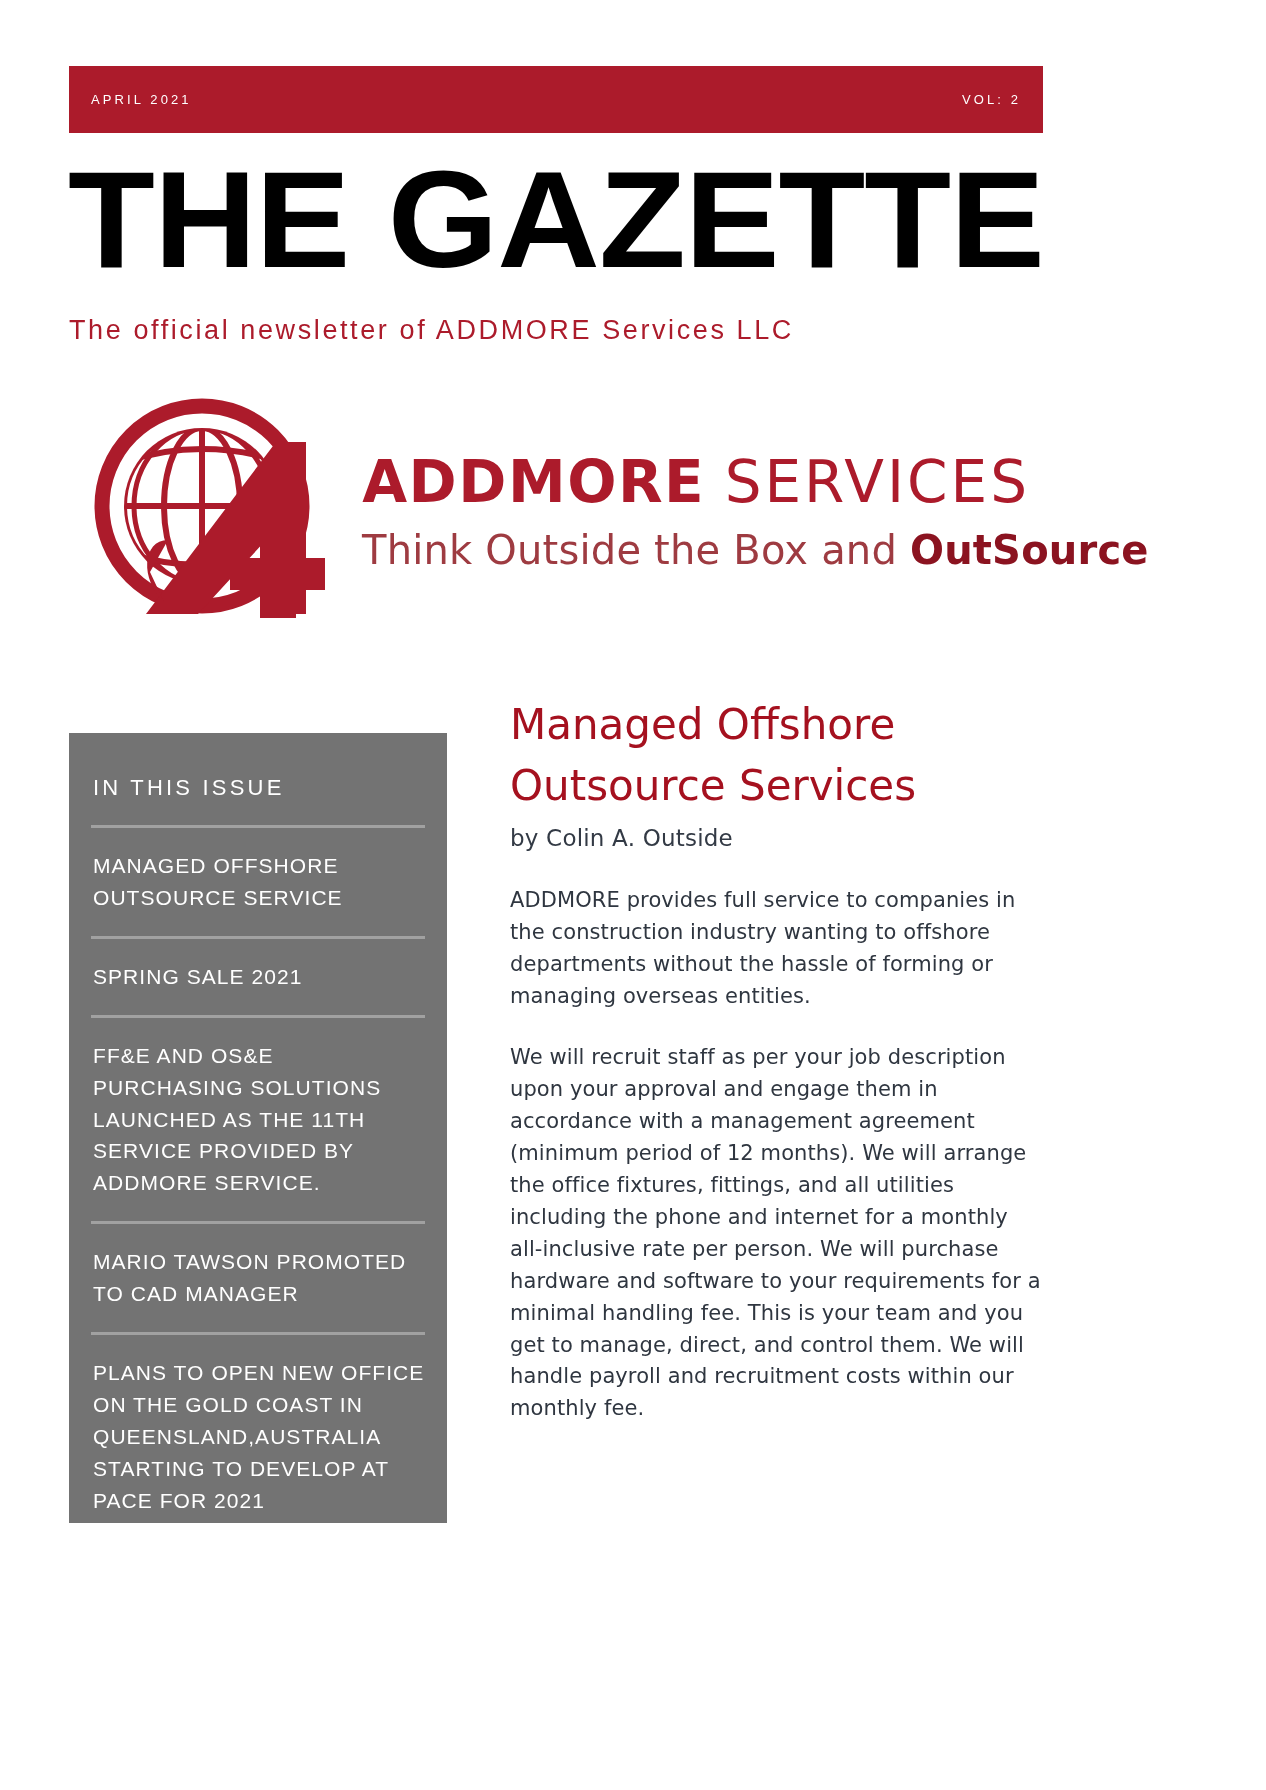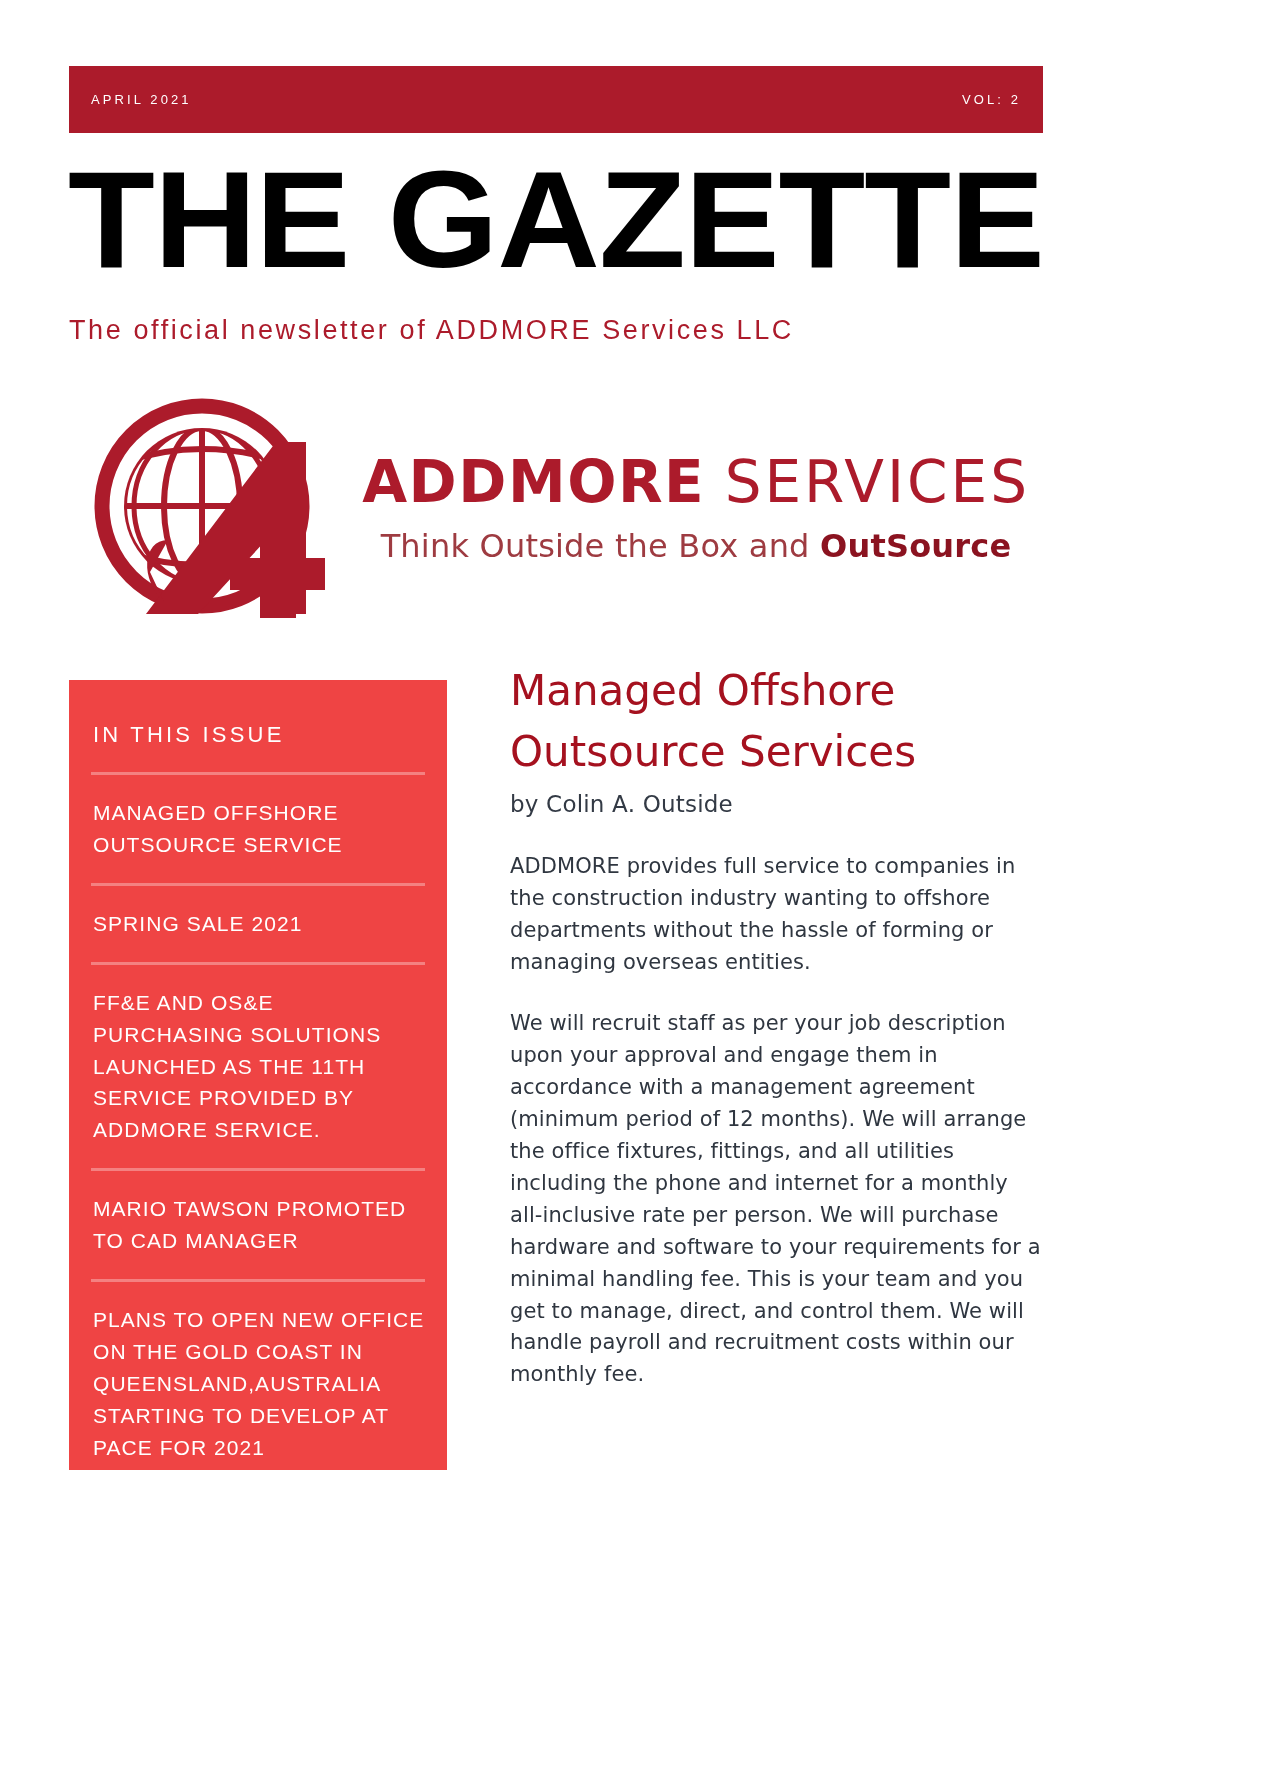--- a/index.html
+++ b/index.html
@@ -105,38 +105,38 @@
     font-family: "DejaVu Sans", sans-serif;
     font-size: 58px;
     line-height: 1.05;
     letter-spacing: 1px;
   }
   .wordmark-line .wm-strong { font-weight: 700; letter-spacing: 1.5px; text-align: center; }
   .wordmark-line .wm-light { font-weight: 400; letter-spacing: 3px; }
 
   .tagline {
     margin-top: 14px;
-    text-align: center;
+    text-align: right;
     white-space: nowrap;
     color: #9e3b41;
     font-family: "DejaVu Sans", sans-serif;
-    font-size: 32px;
+    font-size: 40px;
     font-weight: 400;
     letter-spacing: 0.2px;
   }
   .tagline .tag-bold { color: #8b1320; font-weight: 700; }
 
   
   .sidebar {
     position: absolute;
     left: 69px;
-    top: 680px;
+    top: 733px;
     width: 378px;
     height: 790px;
-    background: #ef4444;
+    background: #737373;
     box-sizing: border-box;
     padding: 42px 22px 20px 22px;
   }
   .sidebar-heading {
     color: #ffffff;
     font-family: "Liberation Sans", sans-serif;
     font-size: 22px;
     letter-spacing: 3.2px;
     font-weight: 400;
     margin: 0 0 24px 0;
@@ -153,21 +153,21 @@
     font-size: 21px;
     letter-spacing: 1.05px;
     line-height: 1.52;
     font-weight: 400;
     padding: 22px 0 22px 2px;
   }
 
   .article {
     position: absolute;
     left: 510px;
-    top: 661px;
+    top: 695px;
     width: 535px;
   }
   .article-headline {
     color: #a5111f;
     font-family: "DejaVu Sans", sans-serif;
     font-size: 42px;
     line-height: 1.45;
     font-weight: 400;
     margin: 0 0 4px 0;
     letter-spacing: 0px;

